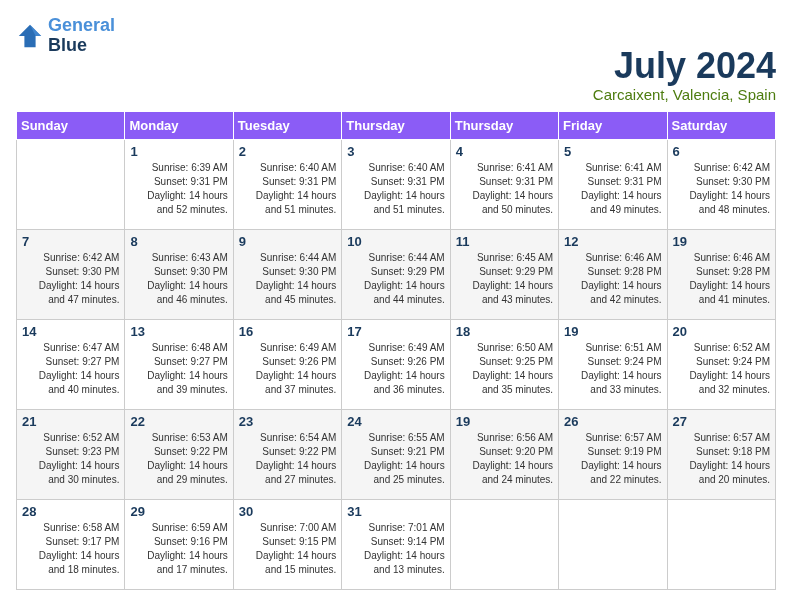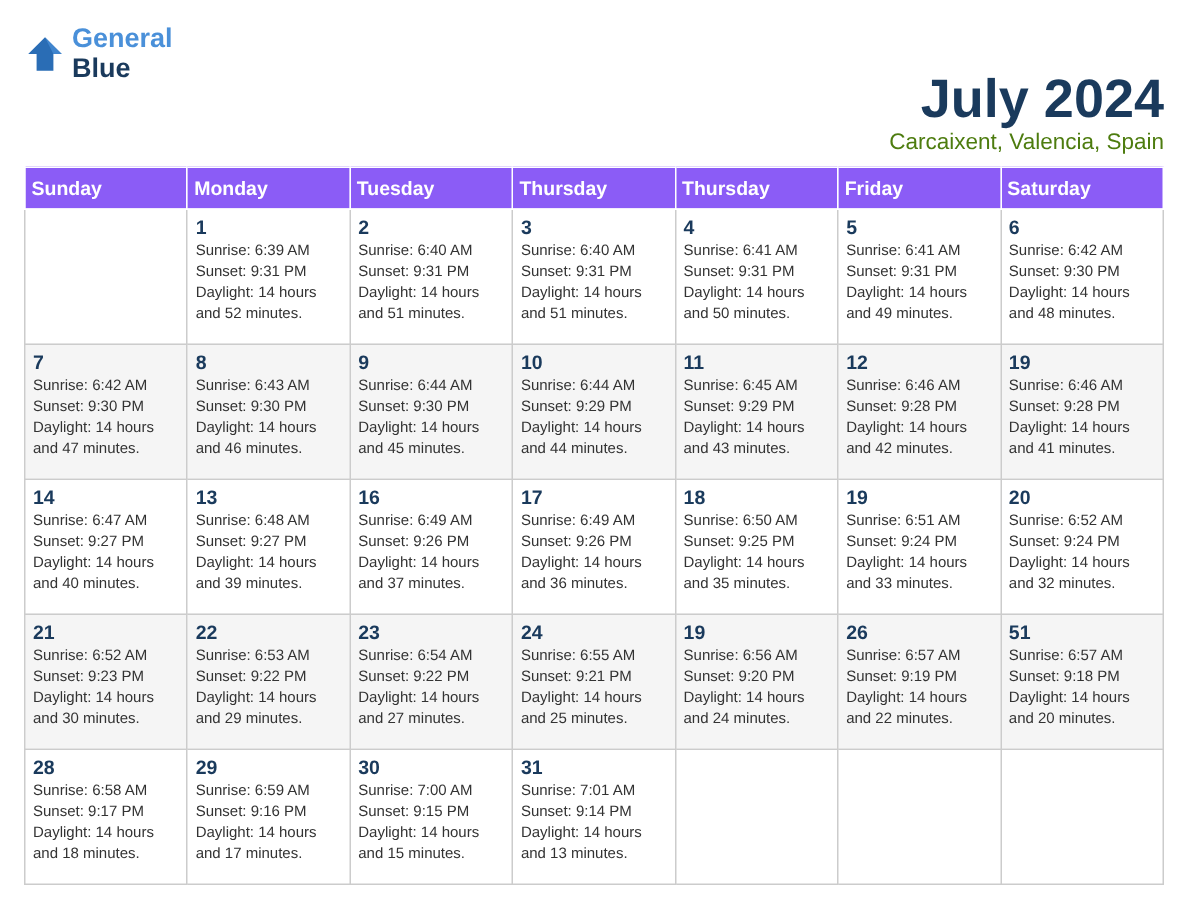--- a/index.html
+++ b/index.html
@@ -81,20 +81,21 @@
       font-weight: bold;
       font-size: 13px;
       color: #1a3a5c;
       display: block;
       margin-bottom: 2px;
     }
     .day-info {
       font-size: 10px;
       color: #333;
       line-height: 1.4;
+      text-align: right;
     }
     .empty-cell {
       background: #f9f9f9;
     }
   </style>
 </head>
 <body>
 
 <div class="header">
   <div class="logo">
@@ -232,21 +233,21 @@
         </td>
         <td>
           <span class="day-num">19</span>
           <div class="day-info">Sunrise: 6:56 AM<br>Sunset: 9:20 PM<br>Daylight: 14 hours and 24 minutes.</div>
         </td>
         <td>
           <span class="day-num">26</span>
           <div class="day-info">Sunrise: 6:57 AM<br>Sunset: 9:19 PM<br>Daylight: 14 hours and 22 minutes.</div>
         </td>
         <td>
-          <span class="day-num">51</span>
+          <span class="day-num">27</span>
           <div class="day-info">Sunrise: 6:57 AM<br>Sunset: 9:18 PM<br>Daylight: 14 hours and 20 minutes.</div>
         </td>
       </tr>
       <tr>
         <td>
           <span class="day-num">28</span>
           <div class="day-info">Sunrise: 6:58 AM<br>Sunset: 9:17 PM<br>Daylight: 14 hours and 18 minutes.</div>
         </td>
         <td>
           <span class="day-num">29</span>

